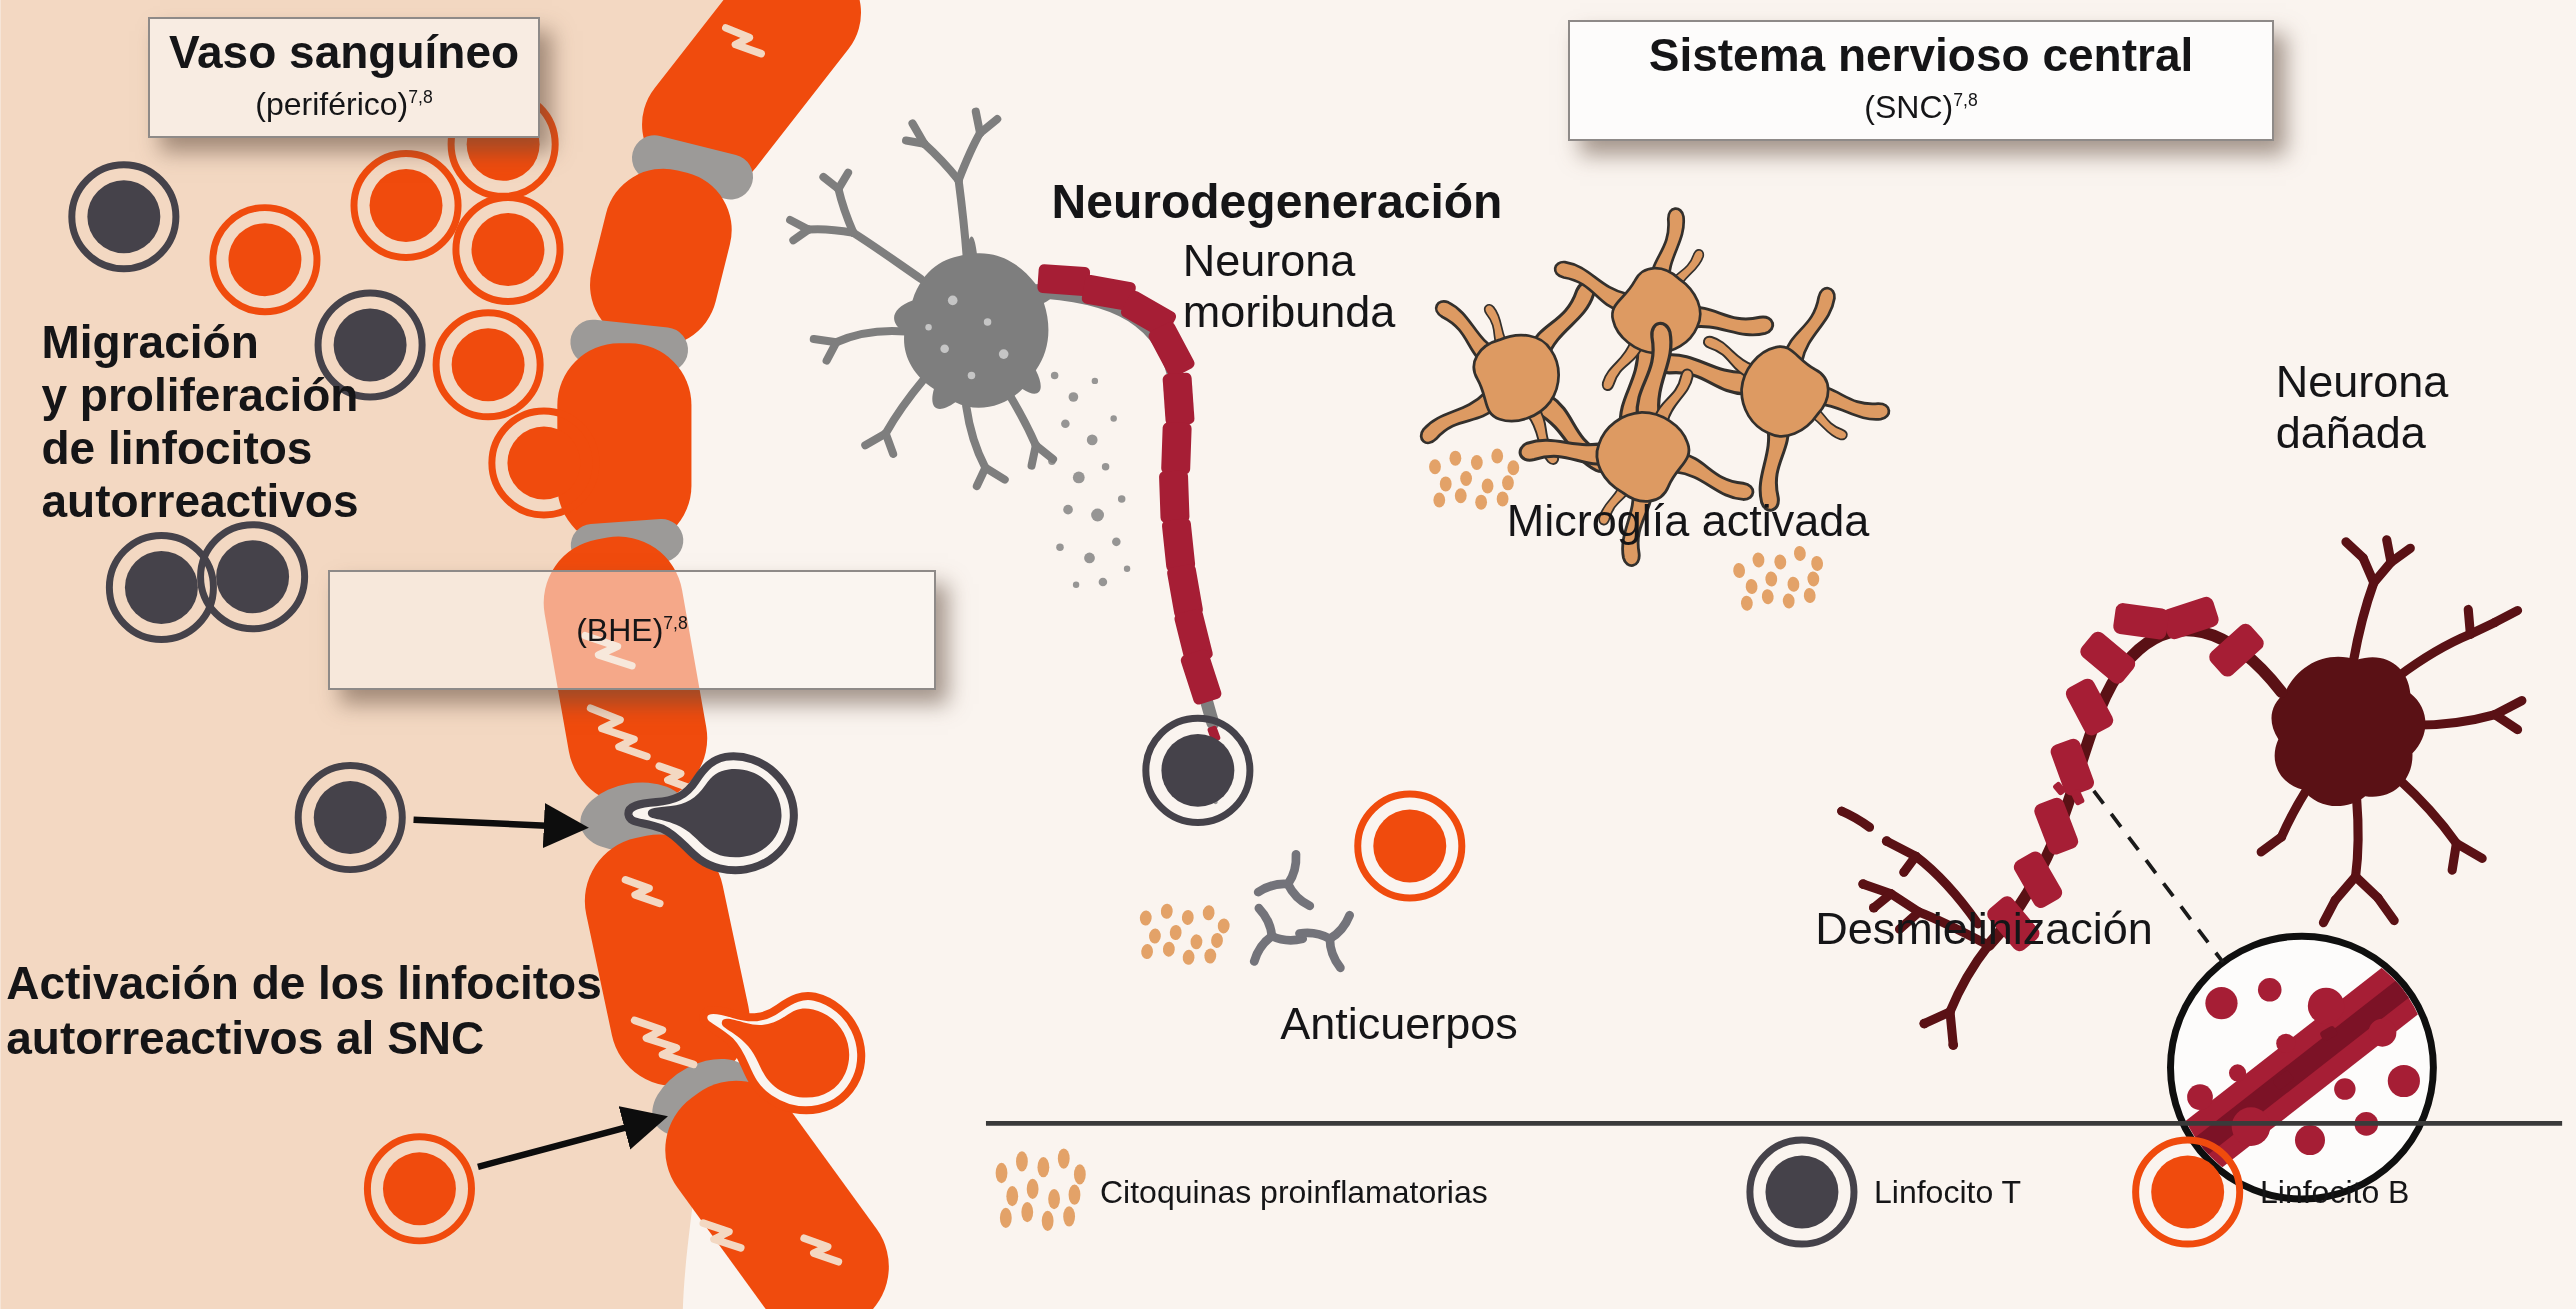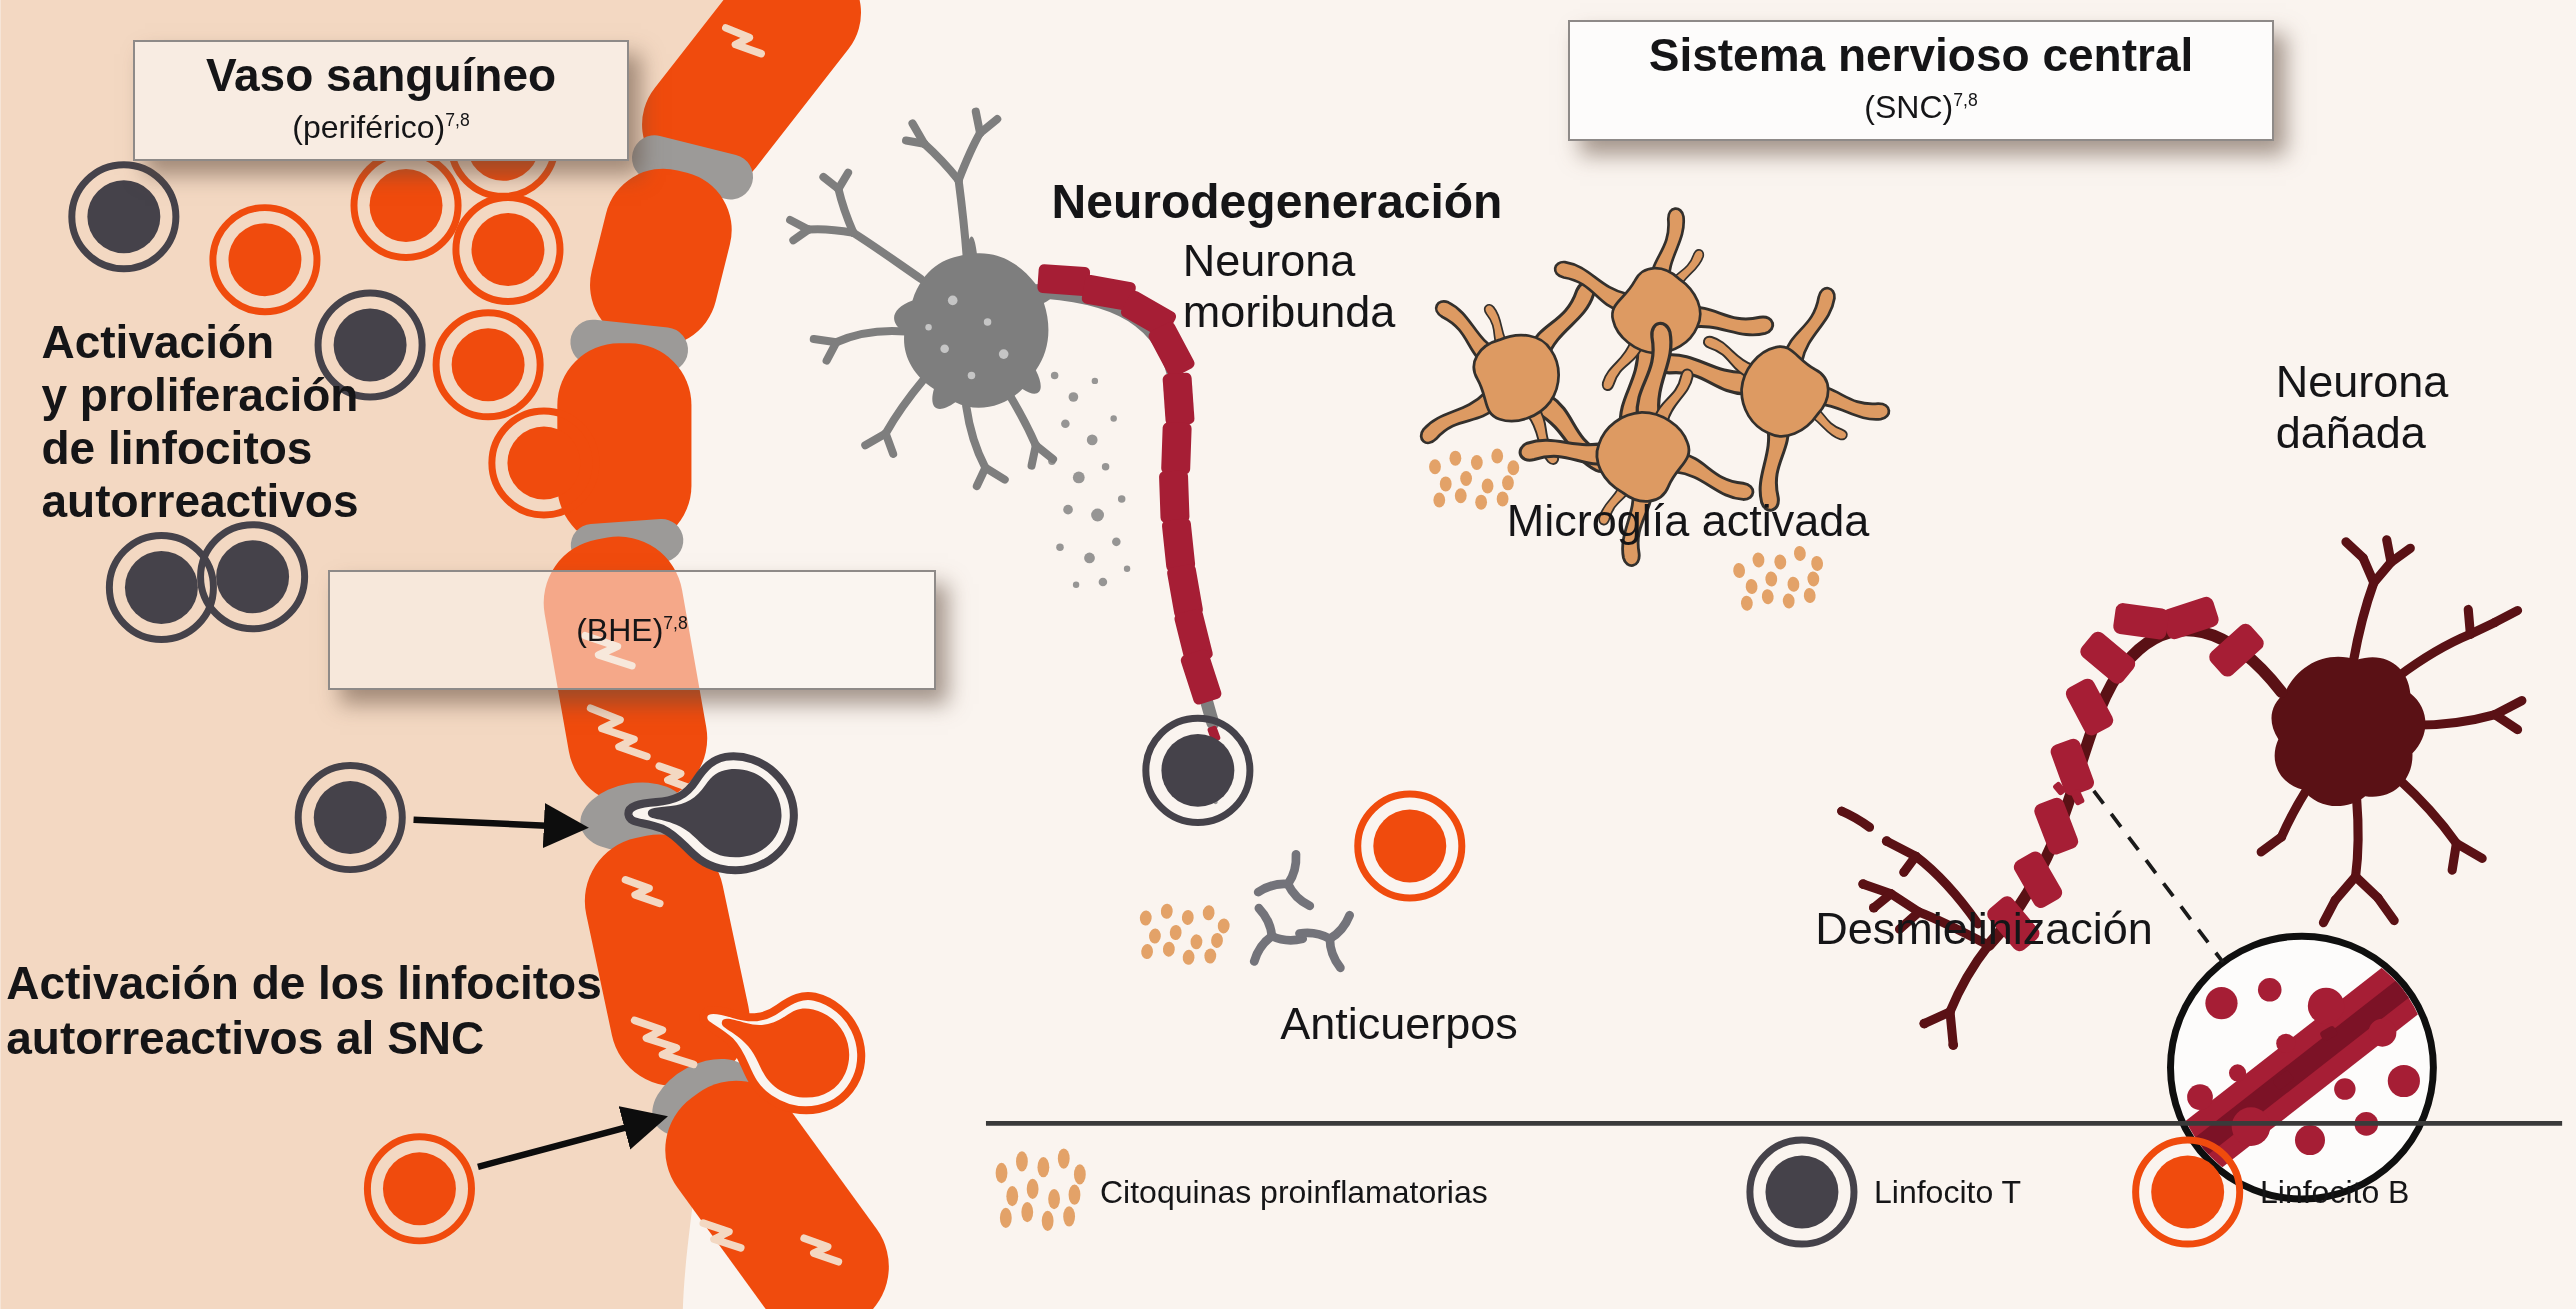--- a/index.html
+++ b/index.html
@@ -346,36 +346,36 @@
   <path d="M3902,1474 L4143,1794" stroke="#1a1a1a" stroke-width="7" stroke-dasharray="30 24"></path>
 
   <g>
     <line x1="1837" y1="2094" x2="4775" y2="2094" stroke="var(--divider)" stroke-width="9"></line>
     <use href="#dots" transform="translate(1852,2200) scale(1,1.35)"></use>
     <use href="#lymph" x="3358" y="2222" color="var(--dark)"></use>
     <use href="#lymph" x="4077" y="2222" color="var(--orange)"></use>
   </g>
 </svg>
 
-<div class="tbox" style="left:133px;top:16.6px;width:496px;height:121px;background:var(--vaso_bg);margin-top:23px;">
+<div class="tbox" style="left:148px;top:16.6px;width:392px;height:121px;background:var(--vaso_bg);">
   <div class="l1">Vaso sanguíneo</div>
   <div class="l2"><span style="display:inline">(periférico)</span><sup>7,8</sup></div>
 </div>
 
 <div class="tbox" style="left:1528px;top:20px;width:706px;height:121px;background:var(--snc_bg);margin-left:40px;">
   <div class="l1">Sistema nervioso central</div>
   <div class="l2"><span style="display:inline">(SNC)</span><sup>7,8</sup></div>
 </div>
 
 <div class="tbox" style="left:328px;top:570px;width:608px;height:120px;background:var(--bhe_bg);">
   <div class="l2"><span style="display:inline">(BHE)</span><sup>7,8</sup></div>
 </div>
 
 <div class="lbl t86b" style="left:200px;top:422px;">
-  <span>Activación</span>
+  <span>Migración</span>
   <span>y proliferación</span>
   <span>de linfocitos</span>
   <span>autorreactivos</span>
 </div>
 
 <div class="lbl t86b" style="left:304px;top:1011px;line-height:55px;">
   <span>Activación de los linfocitos</span>
   <span>autorreactivos al SNC</span>
 </div>
 

